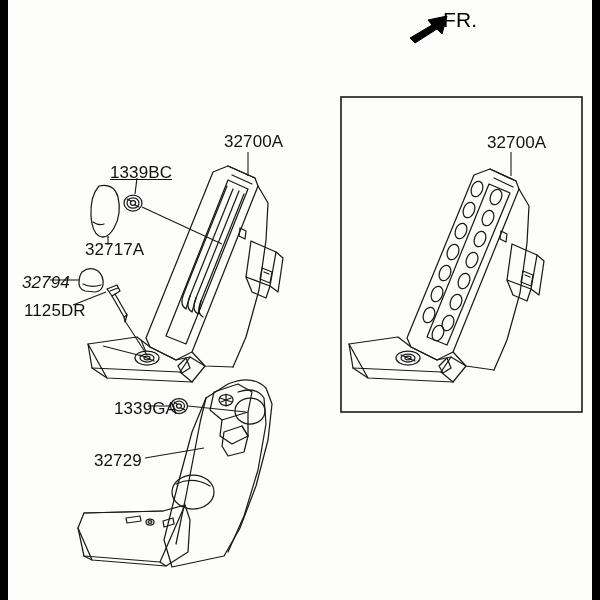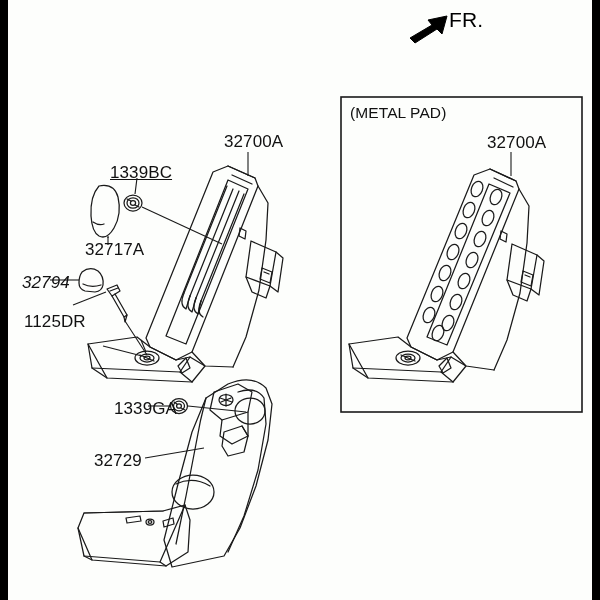--- a/index.html
+++ b/index.html
@@ -248,33 +248,32 @@
 
       <path d="M 148 406 L 170 406"></path>
       <path d="M 188 406 L 246 412"></path>
 
       <path d="M 145 458 L 204 448"></path>
 
       <path d="M 511 152 L 511 176"></path>
     </g>
   </svg>
 
-  <div class="lbl lbl-fr" style="left:443px; top:8px;margin-left:6px;">FR.</div>
-
-  <div class="lbl lbl-metal" style="left:350px; top:104px;">(METAL PAD)</div>
+  <div class="lbl lbl-fr" style="left:443px; top:8px;">FR.</div>
+
 
   <div class="lbl" style="left:224px; top:132px;">32700A</div>
 
   <div class="lbl" style="left:110px; top:163px;text-decoration:underline;">1339BC</div>
 
   <div class="lbl" style="left:85px; top:240px;">32717A</div>
 
   <div class="lbl" style="left:22px; top:273px;font-style:italic;">32794</div>
 
-  <div class="lbl" style="left:24px; top:312px;">1125DR</div>
+  <div class="lbl" style="left:24px; top:301px;">1125DR</div>
 
   <div class="lbl" style="left:97px; top:399px;margin-left:17px;">1339GA</div>
 
   <div class="lbl" style="left:94px; top:451px;">32729</div>
 
   <div class="lbl" style="left:487px; top:133px;">32700A</div>
 
 </div>
 
 </body></html>

